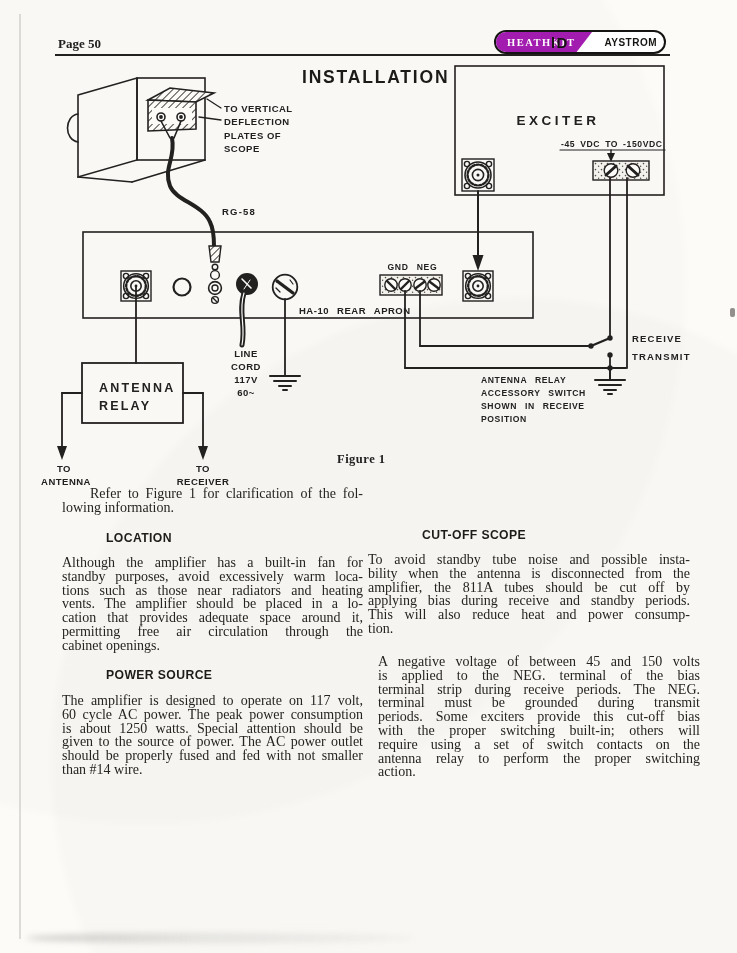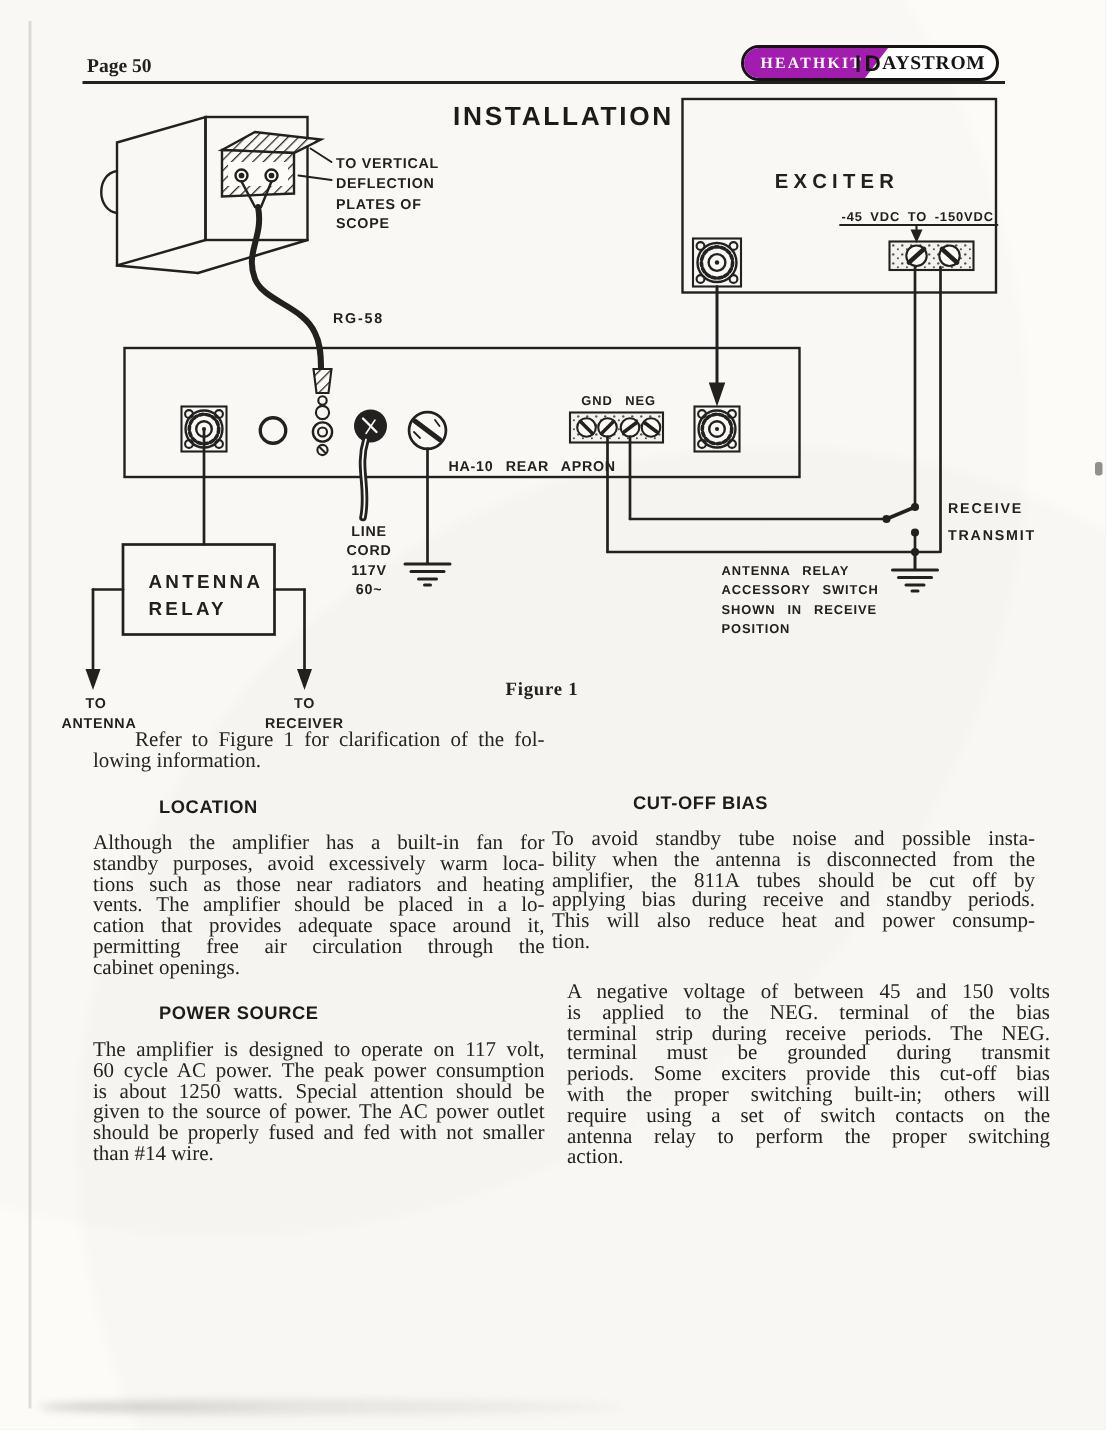--- a/index.html
+++ b/index.html
@@ -11,21 +11,21 @@
   
   .page-num{left:58px;top:36px;font-weight:bold;font-size:13px;color:#232020;}
   .rule{left:55px;top:54px;width:615px;height:2.2px;background:#232020;}
   .badge{left:494px;top:30px;width:172px;height:24px;border:2px solid #161412;border-radius:12px;background:#fff;overflow:hidden;box-sizing:border-box;}
   .badge .seg-left{position:absolute;left:0;top:0;bottom:0;width:96px;background:#a21caf;
         clip-path:polygon(0 0,100% 0,84% 100%,0 100%);display:flex;align-items:center;padding-left:11px;box-sizing:border-box;}
   .badge .seg-left span{color:#fdfdfb;font-family:"Liberation Serif",serif;font-weight:bold;font-size:10.5px;letter-spacing:1.5px;}
   .badge .seg-right{position:absolute;right:0;top:0;bottom:0;display:flex;align-items:center;padding-right:7px;gap:1px;}
   .badge .bar{display:inline-block;width:2px;height:11px;background:#161412;margin-right:2px;}
   .badge .d-init{font-family:"Liberation Sans",sans-serif;font-weight:900;font-size:15px;color:#161412;line-height:1;}
-  .badge .d-rest{font-family:Liberation Serif, serif;font-weight:900;font-size:13px;color:#161412;letter-spacing:0.5px;}
+  .badge .d-rest{font-family:Liberation Sans, sans-serif;font-weight:900;font-size:10px;color:#161412;letter-spacing:0.5px;margin-left:36px;}
   
   .fig-title{left:302px;top:67px;font-family:"Liberation Sans",sans-serif;font-weight:bold;font-size:17.5px;letter-spacing:1.8px;color:#1d1b18;}
   
   .heading{font-family:"Liberation Sans",sans-serif;font-weight:bold;font-size:12.2px;letter-spacing:0.4px;color:#1e1c19;padding-left:44px;}
   .para{font-size:14px;line-height:13.8px;color:#262420;}
   .para .tline{text-align:justify;text-align-last:justify;white-space:normal;}
   .para .tline:last-child{text-align-last:left;}
   .para.indent-first .tline:first-child{text-indent:28px;}
   .w-left{width:301px;} .w-right{width:322px;}
   
@@ -298,21 +298,21 @@
   <div class="abs heading" style="left:62px;top:668px;">POWER SOURCE</div>
   <div class="abs para w-left" style="left:62px;top:694px;">
       <div class="tline">The amplifier is designed to operate on 117 volt,</div>
       <div class="tline">60 cycle AC power. The peak power consumption</div>
       <div class="tline">is about 1250 watts. Special attention should be</div>
       <div class="tline">given to the source of power. The AC power outlet</div>
       <div class="tline">should be properly fused and fed with not smaller</div>
       <div class="tline">than #14 wire.</div>
     </div>
 
-  <div class="abs heading" style="left:378px;top:528px;">CUT-OFF BIAS</div>
+  <div class="abs heading" style="left:378px;top:528px;">CUT-OFF SCOPE</div>
   <div class="abs para w-right" style="left:368px;top:553px;">
       <div class="tline">To avoid standby tube noise and possible insta-</div>
       <div class="tline">bility when the antenna is disconnected from the</div>
       <div class="tline">amplifier, the 811A tubes should be cut off by</div>
       <div class="tline">applying bias during receive and standby periods.</div>
       <div class="tline">This will also reduce heat and power consump-</div>
       <div class="tline">tion.</div>
     </div>
   <div class="abs para w-right" style="left:378px;top:655px;">
       <div class="tline">A negative voltage of between 45 and 150 volts</div>

